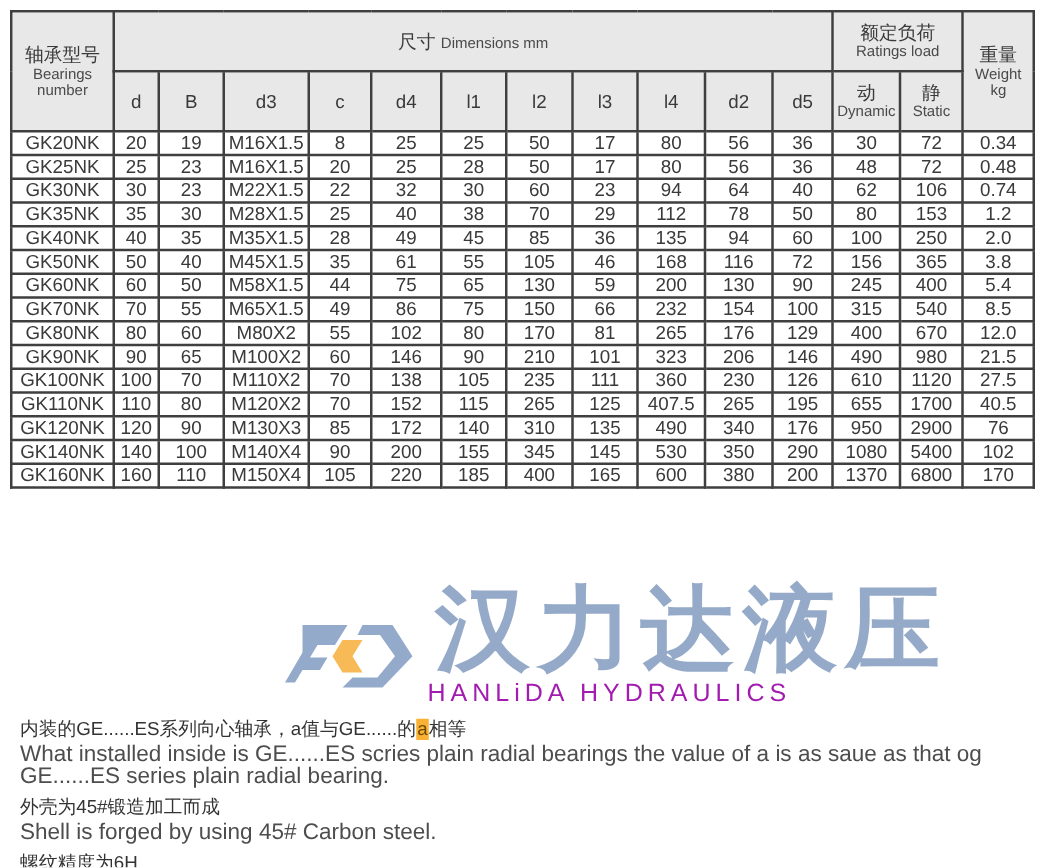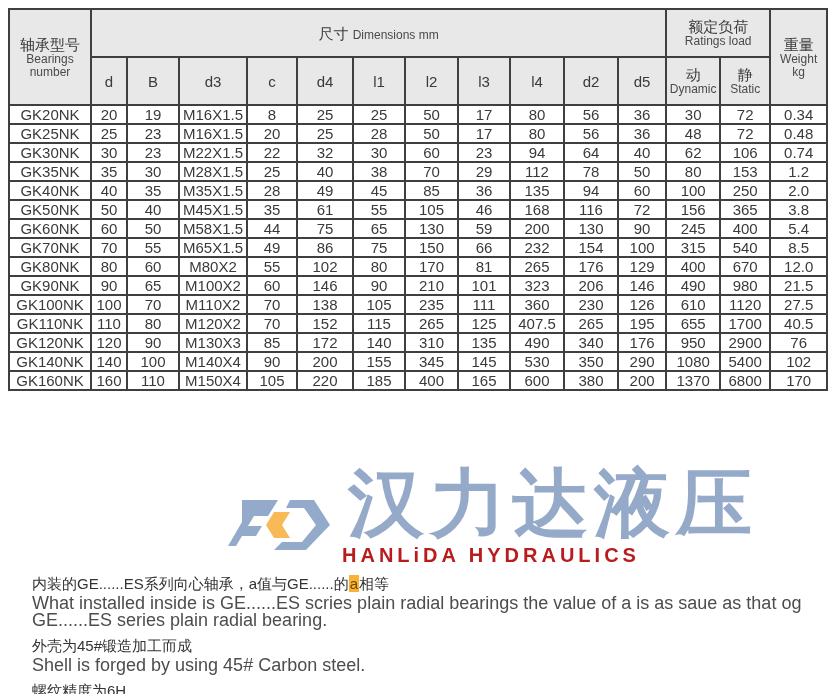--- a/index.html
+++ b/index.html
@@ -21,42 +21,42 @@
   table.spec thead th { background:#e8e8e8; }
   table.spec thead tr { height:48px; }
   table.spec tbody tr { height:16px; background:#ffffff;padding-left:36px; }
   .zh-main { font-size:15px; line-height:17px; }
   .en-sub  { font-size:12px; line-height:13px; color:#4a4a4a; }
   .dim-head .zh-main { display:inline; }
   .dim-head .en-sub  { display:inline; }
 
   
   .notes { position:absolute; left:16px; top:574px; width:810px; }
-  .note-group { margin-bottom:7px;margin-left:16px; }
+  .note-group { margin-bottom:7px; }
   .note-zh { font-size:15px; color:#333; line-height:20px; }
   .note-en { font-size:18px; color:#4d4d4d; line-height:17px; margin-top:1px; }
   .hl { background:#f9b233; color:#6e4a00; padding:0 1px; }
 
   
   .watermark {
     position:absolute; left:222px; top:468px; width:612px; height:110px;
     pointer-events:none; mix-blend-mode:multiply; z-index:5;
   }
   .wm-logo { position:absolute; left:6px; top:26px; }
   .wm-zh {
     position:absolute; left:126px; top:-4px;
     font-size:76px; font-weight:bold; letter-spacing:6px;
     color:rgba(84,118,168,0.62); line-height:80px;
     font-family:"Liberation Sans", sans-serif;
     transform:scaleY(0.98); white-space:nowrap;
   }
   .wm-en {
     position:absolute; left:120px; top:76px;
-    font-size:20px; font-weight:bold; letter-spacing:4px;
-    color:#b91c1c; white-space:nowrap;
+    font-size:20px; font-weight:normal; letter-spacing:4px;
+    color:#a21caf; white-space:nowrap;
   }
 </style>
 </head>
 <body>
 
 <div class="page">
 
   <table class="spec">
     <colgroup>
       <col style="width:82px">

